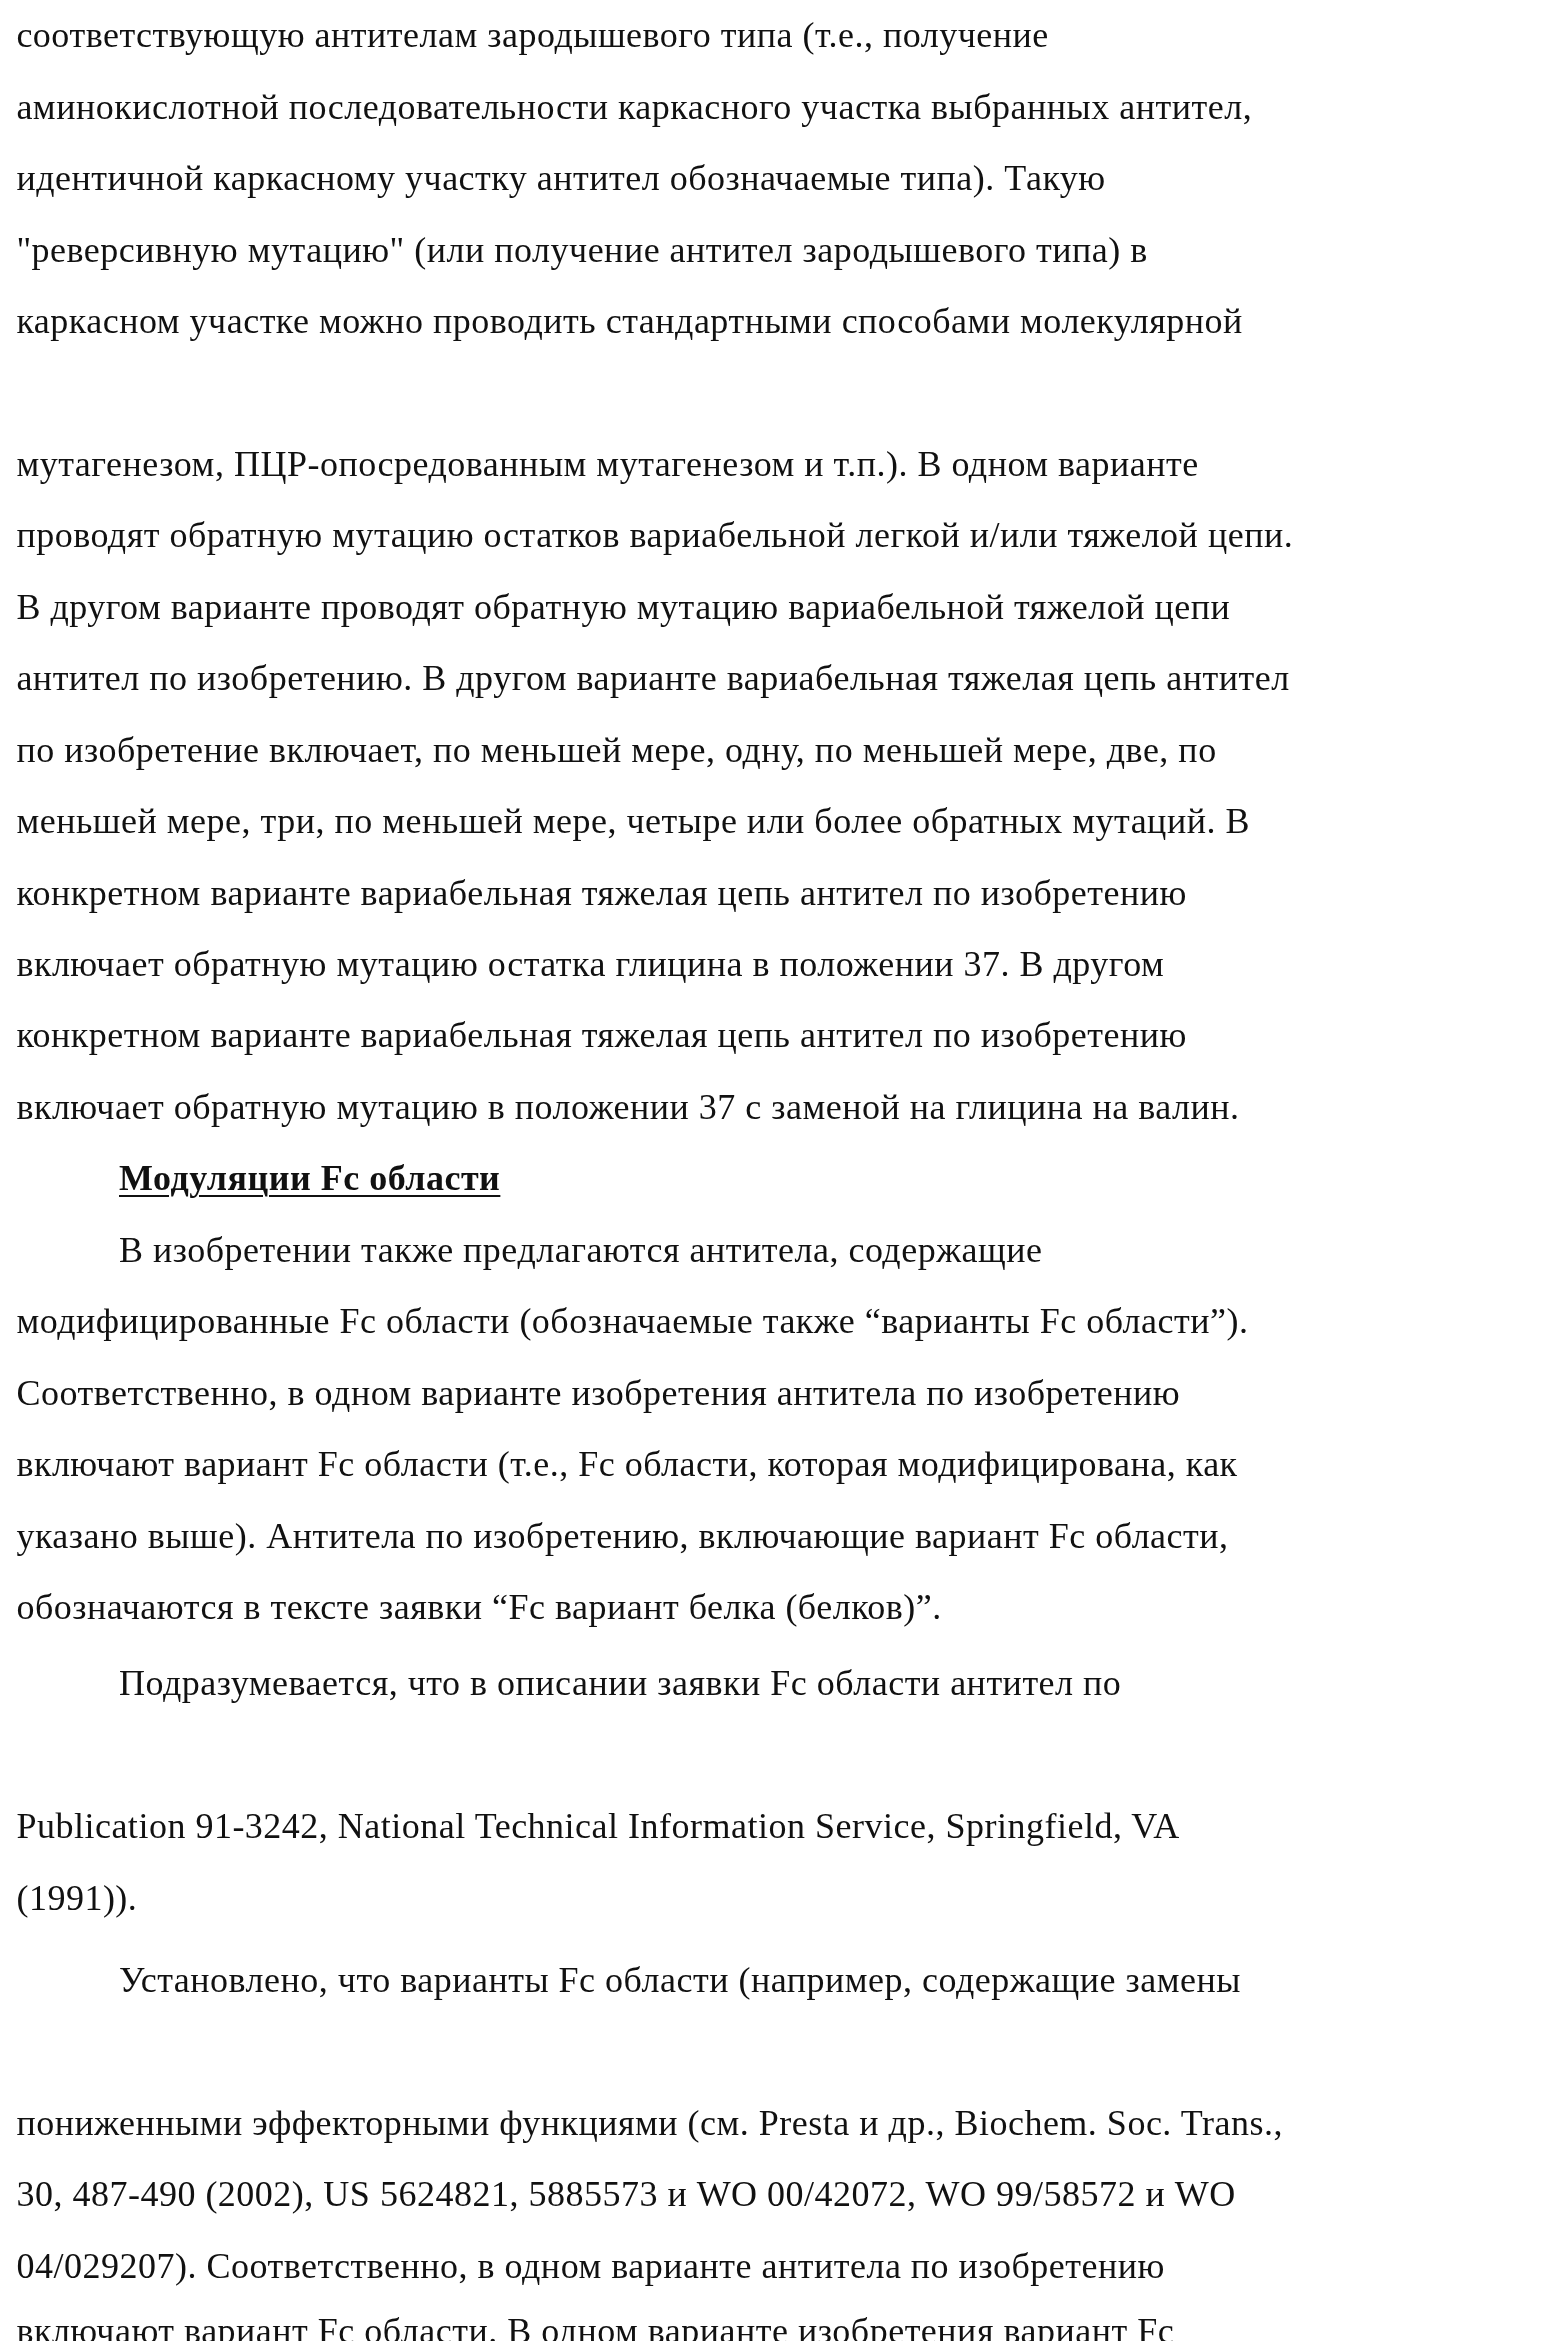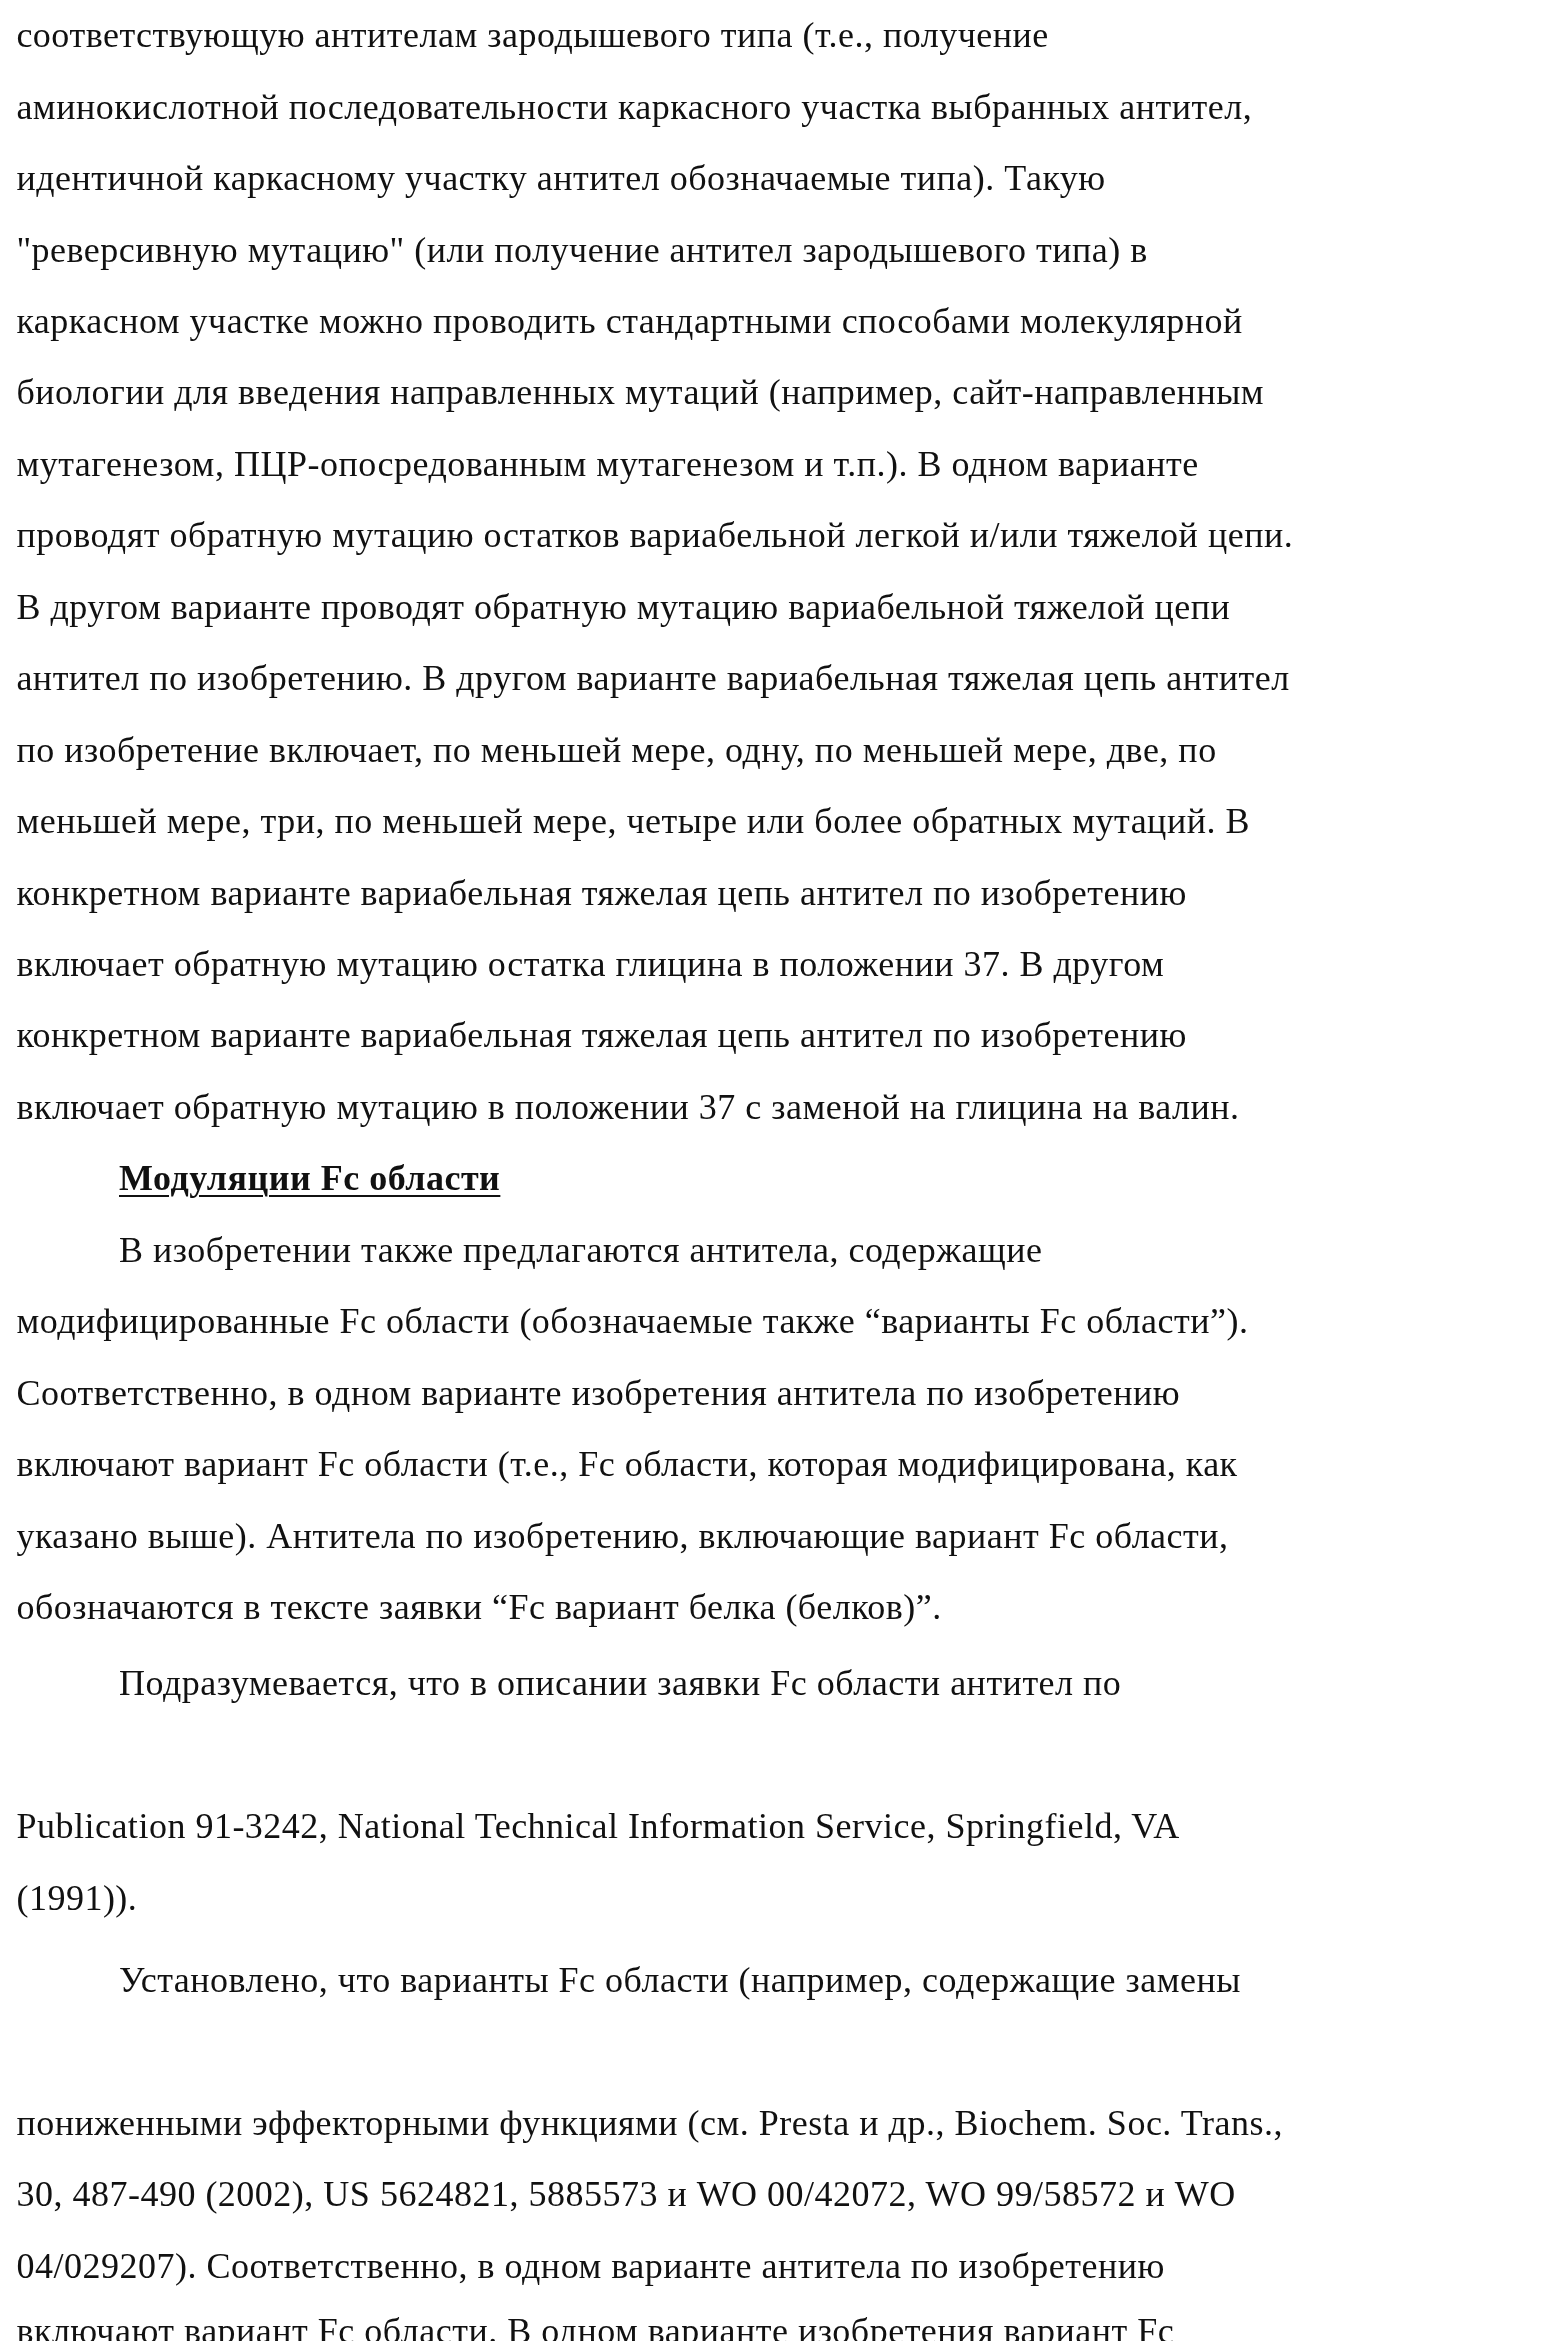--- a/index.html
+++ b/index.html
@@ -21,21 +21,20 @@
 </head>
 <body>
 
 <div class="page">
 
   <div class="line" style="top:3.3px">соответствующую антителам зародышевого типа (т.е., получение</div>
   <div class="line" style="top:75px">аминокислотной последовательности каркасного участка выбранных антител,</div>
   <div class="line" style="top:146px">идентичной каркасному участку антител обозначаемые типа). Такую</div>
   <div class="line" style="top:218px">"реверсивную мутацию" (или получение антител зародышевого типа) в</div>
   <div class="line" style="top:289px">каркасном участке можно проводить стандартными способами молекулярной</div>
-  <div class="line" style="top:360px">биологии для введения направленных мутаций (например, сайт-направленным</div>
   <div class="line" style="top:432px">мутагенезом, ПЦР-опосредованным мутагенезом и т.п.). В одном варианте</div>
   <div class="line" style="top:575px">В другом варианте проводят обратную мутацию вариабельной тяжелой цепи</div>
   <div class="line" style="top:503px">проводят обратную мутацию остатков вариабельной легкой и/или тяжелой цепи.</div>
   <div class="line" style="top:646px">антител по изобретению. В другом варианте вариабельная тяжелая цепь антител</div>
   <div class="line" style="top:718px">по изобретение включает, по меньшей мере, одну, по меньшей мере, две, по</div>
   <div class="line" style="top:789px">меньшей мере, три, по меньшей мере, четыре или более обратных мутаций. В</div>
   <div class="line" style="top:861px">конкретном варианте вариабельная тяжелая цепь антител по изобретению</div>
   <div class="line" style="top:932px">включает обратную мутацию остатка глицина в положении 37. В другом</div>
   <div class="line" style="top:1003px">конкретном варианте вариабельная тяжелая цепь антител по изобретению</div>
   <div class="line" style="top:1075px">включает обратную мутацию в положении 37 с заменой на глицина на валин.</div>

